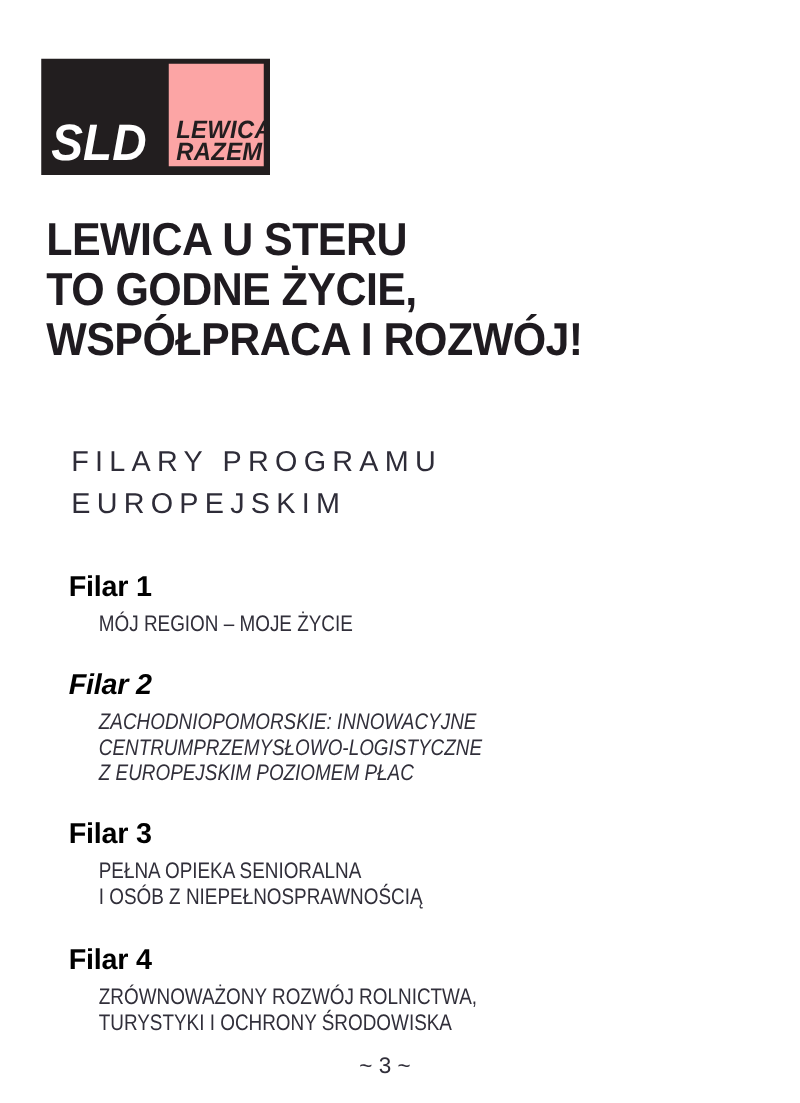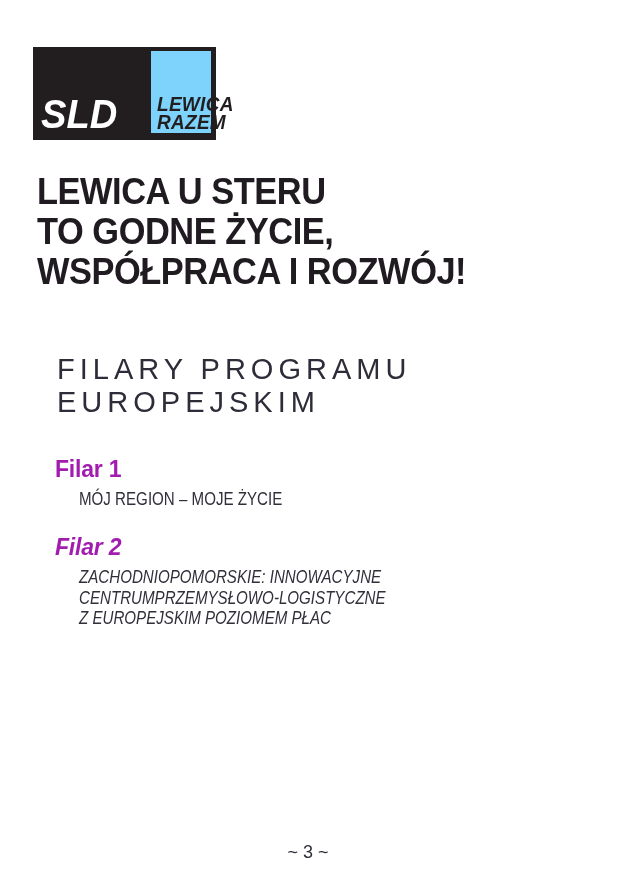--- a/index.html
+++ b/index.html
@@ -35,23 +35,23 @@
     font-weight: bold;
     line-height: 1;
     letter-spacing: 0px;
     transform: scaleX(0.93);
     transform-origin: left bottom;
   }
   .logo-white-box {
     position: absolute;
     top: 4px;
     right: 5px;
-    width: 60px;
+    width: 76px;
     height: 82px;
-    background: #7dd3fc;
+    background: #fca5a5;
   }
   .logo-right-text {
     position: absolute;
     left: 6px;
     bottom: 2px;
     color: #221e1f;
     font-size: 20px;
     font-weight: bold;
     line-height: 18px;
     letter-spacing: 0.3px;
@@ -73,40 +73,40 @@
     transform-origin: left top;
     white-space: nowrap;
   }
 
   
   .subtitle {
     position: absolute;
     left: 57px;
     top: 353px;
     color: #2e2c38;
-    font-size: 29px;
+    font-size: 23px;
     font-weight: normal;
     line-height: 33px;
     letter-spacing: 5px;
     white-space: nowrap;
   }
 
   
   .pillar {
     position: absolute;
     left: 55px;
     white-space: nowrap;
   }
   .pillar-1 { top: 458px; }
   .pillar-2 { top: 536px; font-style: italic; }
   .pillar-3 { top: 655px; }
   .pillar-4 { top: 756px; }
 
   .pillar-label {
-    color: #a21caf;
+    color: #000000;
     font-size: 23px;
     font-weight: bold;
     line-height: 23px;
     letter-spacing: -0.2px;
   }
   .pillar-sub {
     margin-top: 8px;
     margin-left: 24px;
     color: #312f3a;
     font-size: 18px;
@@ -163,17 +163,31 @@
 
   <div class="pillar pillar-2">
     <div class="pillar-label">Filar 2</div>
     <div class="pillar-sub">
       <div>ZACHODNIOPOMORSKIE: INNOWACYJNE</div>
       <div>CENTRUMPRZEMYSŁOWO-LOGISTYCZNE</div>
       <div>Z EUROPEJSKIM POZIOMEM PŁAC</div>
     </div>
   </div>
 
+  <div class="pillar pillar-3">
+    <div class="pillar-label">Filar 3</div>
+    <div class="pillar-sub">
+      <div>PEŁNA OPIEKA SENIORALNA</div>
+      <div>I OSÓB Z NIEPEŁNOSPRAWNOŚCIĄ</div>
+    </div>
+  </div>
 
+  <div class="pillar pillar-4">
+    <div class="pillar-label">Filar 4</div>
+    <div class="pillar-sub">
+      <div>ZRÓWNOWAŻONY ROZWÓJ ROLNICTWA,</div>
+      <div>TURYSTYKI I OCHRONY ŚRODOWISKA</div>
+    </div>
+  </div>
 
   <div class="footer">~ 3 ~</div>
 
 </div>
 
 </body></html>

